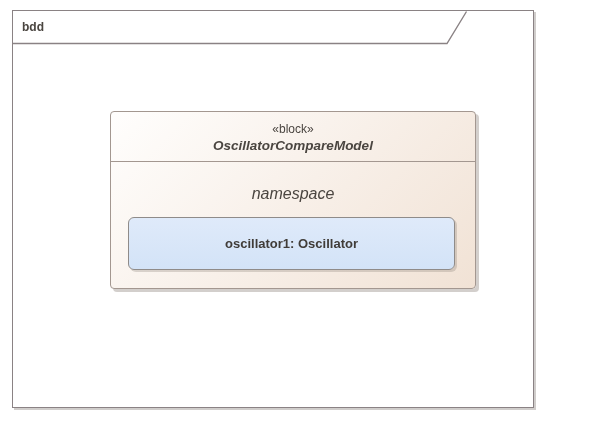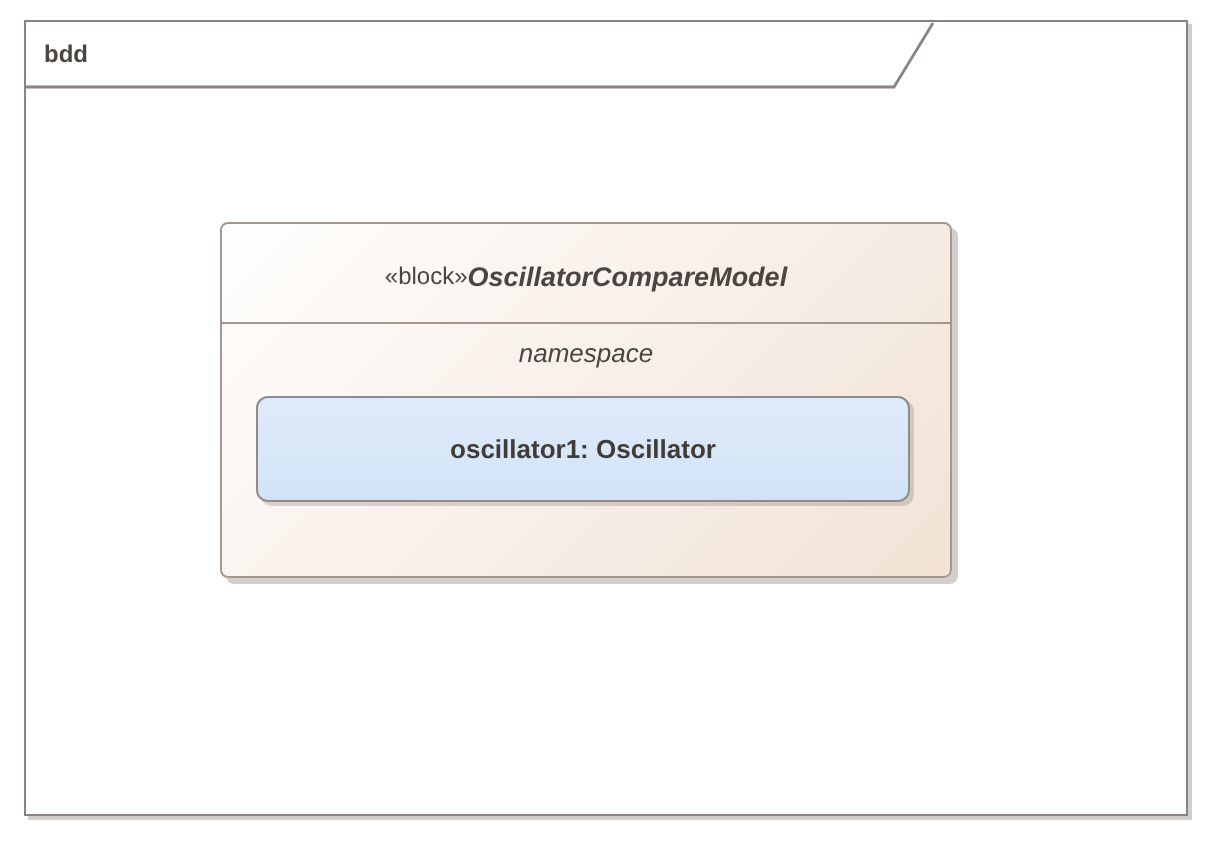--- a/index.html
+++ b/index.html
@@ -12,21 +12,21 @@
     position: relative;
     width: 611px;
     height: 424px;
     background: #ffffff;
     overflow: hidden;
   }
   
   .frame {
     position: absolute;
     left: 12px; top: 10px;
-    width: 582px; height: 398px;
+    width: 522px; height: 398px;
     background: #ffffff;
     border: 1.5px solid var(--frame-border, #8a8284);
     box-shadow: 2px 2px 0 rgba(150,144,140,0.45);
   }
   .frame-label {
     position: absolute;
     left: 0; top: 0;
     width: 455px; height: 33px;
   }
   .frame-label svg { position: absolute; left: 0; top: 0; }
@@ -47,31 +47,32 @@
     width: 366px; height: 178px;
     border: 1px solid var(--block-border, #a39790);
     border-radius: 4px;
     background: linear-gradient(135deg, var(--block-fill-start, #fffefd) 0%, var(--block-fill-end, #f1e2d5) 100%);
     box-shadow: 3px 3px 0 rgba(140,128,120,0.38);
   }
   .block-header {
     height: 50px;
     border-bottom: 1px solid var(--block-border, #a39790);
     display: flex;
+    flex-direction: column;
     align-items: center;
     justify-content: center;
     padding-top: 3px;
   }
   .stereotype { font-size: 12px; line-height: 15px; }
   .block-name { font-size: 13.5px; font-weight: bold; line-height: 17px; font-style: italic; }
   .block-body { position: relative; height: 126px; }
   .namespace-label {
-    margin-top: 7px;
+    margin-top: 23px;
     text-align: center;
-    font-size: 13px;
+    font-size: 16px;
     font-style: italic;
   }
   .parts {
     display: flex;
     padding: 0 20px 0 17px;
     margin-top: 14px;
   }
   .part {
     flex: 1;
     height: 53px;

